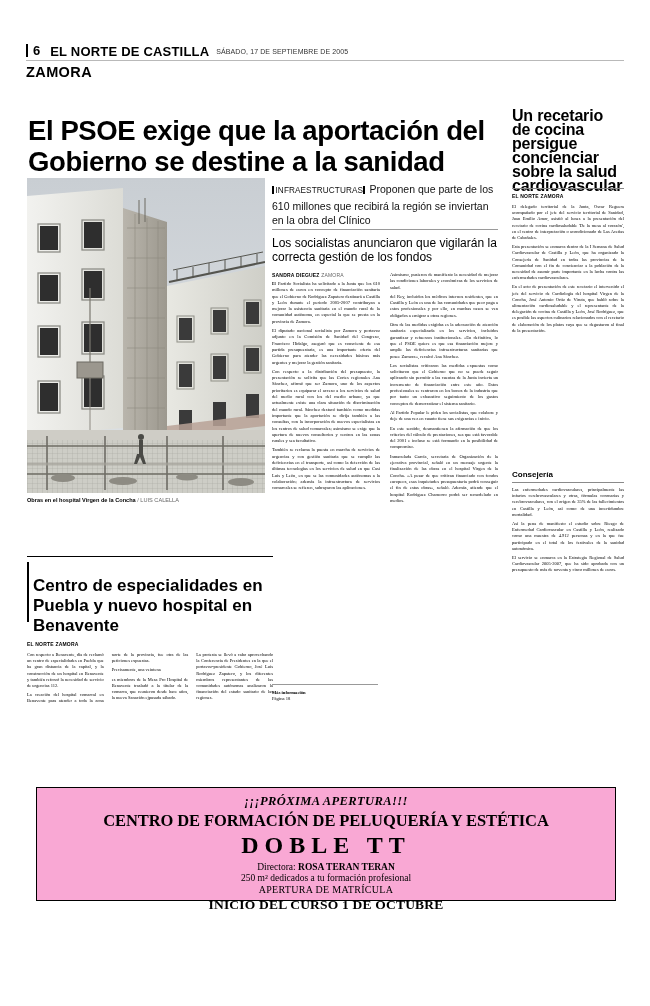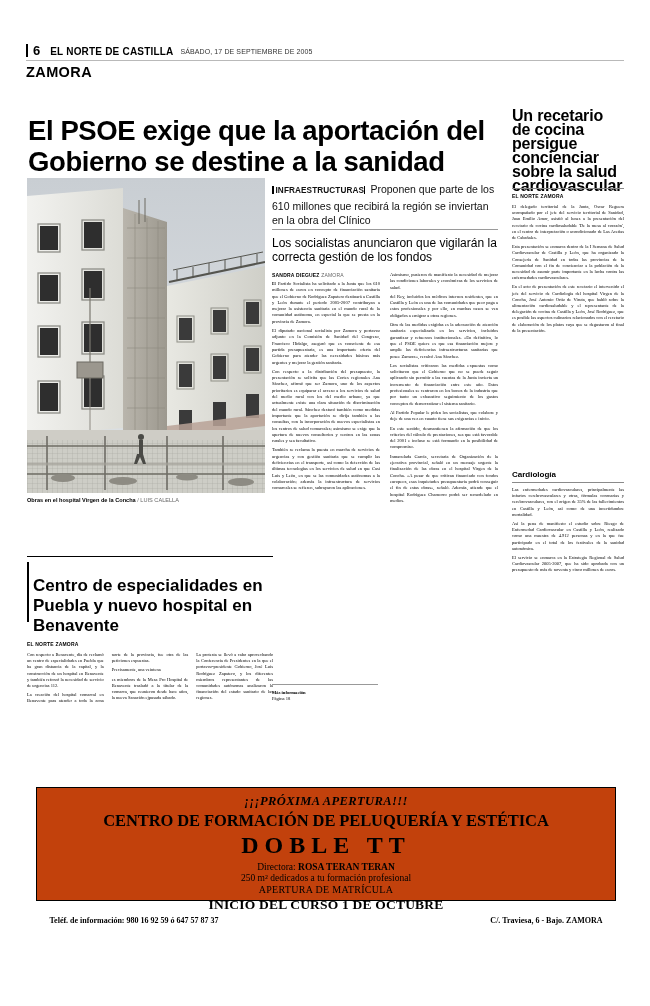--- a/index.html
+++ b/index.html
@@ -2,39 +2,39 @@
 <html><head>
 <meta charset="utf-8">
 <style>
   html,body{margin:0;padding:0;background:#fff;}
   body{width:650px;height:1006px;font-family:"Liberation Sans",sans-serif;color:#000;position:relative;overflow:hidden;}
   .page{position:relative;width:650px;height:1006px;background:#fff;}
 
   
   .masthead{position:absolute;left:26px;top:44px;width:598px;display:flex;align-items:flex-end;gap:7px;}
   .folio{font-weight:bold;font-size:13px;line-height:13px;padding-right:3px;border-left:2px solid #000;padding-left:5px;}
-  .paper-name{font-weight:bold;font-size:10px;letter-spacing:.2px;line-height:11px;text-transform:uppercase;}
+  .paper-name{font-weight:bold;font-size:13px;letter-spacing:.2px;line-height:11px;text-transform:uppercase;}
   .issue-date{font-size:7px;line-height:11px;letter-spacing:.1px;color:#333;text-transform:uppercase;}
   .masthead-rule{position:absolute;left:26px;top:60px;width:598px;height:1px;background:#b9b9b9;}
   .section-name{position:absolute;left:26px;top:64px;font-weight:bold;font-size:14.5px;letter-spacing:.4px;}
 
   
   .headline{position:absolute;left:28px;top:97px;width:468px;font-weight:bold;font-size:27.5px;line-height:31px;letter-spacing:-.4px;}
 
   
   .photo{position:absolute;left:27px;top:178px;width:238px;height:315px;overflow:hidden;background:#d8dce0;}
   .photo svg{display:block;}
   .photo-caption{position:absolute;left:27px;top:496px;width:246px;font-size:5.6px;line-height:8px;}
   .photo-caption .cap-txt{font-weight:bold;}
   .photo-caption .credit{color:#666;}
 
   
   .deck{position:absolute;left:272px;top:182px;width:226px;}
   .deck .kicker{font-size:10.5px;line-height:14.5px;color:#111;}
-  .deck .kicker b{font-size:8.2px;font-weight:bold;letter-spacing:.1px;}
+  .deck .kicker b{font-size:8.2px;font-weight:normal;letter-spacing:.1px;}
   .deck .bar{display:inline-block;width:1.5px;height:8px;background:#000;vertical-align:-1px;margin-right:2px;}
   .deck-rule{position:absolute;left:272px;top:229px;width:226px;height:1px;background:#9a9a9a;}
   .subdeck{position:absolute;left:272px;top:236px;width:226px;font-size:12px;line-height:14px;}
 
   
   .art1-cols{position:absolute;left:272px;top:272px;width:226px;height:405px;
     column-count:2;column-gap:10px;column-rule:0;}
   .art1-cols p{margin:0 0 3px 0;font-size:4.55px;line-height:6.3px;text-align:justify;
     font-family:"Liberation Serif",serif;hyphens:auto;}
   .art1-cols p.first::first-letter{font-weight:bold;}
@@ -67,21 +67,21 @@
   .rail-body2 p{margin:0 0 3px 0;font-size:4.5px;line-height:6.2px;text-align:justify;
     font-family:"Liberation Serif",serif;}
 
   
   .more-note{position:absolute;left:272px;top:690px;width:106px;font-size:4.6px;line-height:6.4px;
     font-family:"Liberation Serif",serif;}
   .more-note .mi{font-weight:bold;}
   .more-rule{position:absolute;left:272px;top:684px;width:106px;height:1px;background:#999;}
 
   
-  .ad{position:absolute;left:36px;top:787px;width:578px;height:112px;border:1.6px solid #000;background:#c2410c;}
+  .ad{position:absolute;left:36px;top:787px;width:578px;height:112px;border:1.6px solid #000;background:#f9a8d4;}
   .ad-inner{position:absolute;inset:2.5px;border:0;display:flex;flex-direction:column;align-items:center;
     font-family:"Liberation Serif",serif;}
   .ad-l1{margin-top:3px;font-style:italic;font-weight:bold;font-size:12.5px;letter-spacing:.4px;}
   .ad-l2{margin-top:2px;font-weight:bold;font-size:16.5px;letter-spacing:-.1px;}
   .ad-l3{margin-top:1px;font-weight:bold;font-size:24px;letter-spacing:6px;}
   .ad-l4{margin-top:3px;font-size:9.5px;}
   .ad-l4 b{font-weight:bold;}
   .ad-l5{font-size:9.5px;margin-top:1px;}
   .ad-l6{font-size:10px;margin-top:1px;letter-spacing:.3px;font-family:Liberation Serif, serif;}
   .ad-l7{font-weight:bold;font-size:13.5px;margin-top:2px;letter-spacing:.2px;}
@@ -267,40 +267,36 @@
   <div class="rail">
     <h2 class="rail-head">Un recetario de cocina persigue concienciar sobre la salud cardiovascular</h2>
   </div>
   <div class="rail-rule"></div>
   <div class="rail-byline">EL NORTE ZAMORA</div>
   <div class="rail-body">
     <p>El delegado territorial de la Junta, Oscar Reguera acompañado por el jefe del servicio territorial de Sanidad, Juan Emilio Amor, asistió al lunes a la presentación del recetario de cocina cardiosaludable 'De la mesa al corazón', en el centro de interpretación o acondicionado de Las Aceñas de Cabañales.</p>
     <p>Esta presentación se enmarca dentro de la I Semana de Salud Cardiovascular de Castilla y León, que ha organizado la Consejería de Sanidad en todas las provincias de la Comunidad con el fin de concienciar a la población de la necesidad de asumir parte importante en la lucha contra las enfermedades cardiovasculares.</p>
     <p>En el acto de presentación de este recetario el intervenido el jefe del servicio de Cardiología del hospital Virgen de la Concha, José Antonio Ortiz de Viruta, que habló sobre la alimentación cardiosaludable y el representante de la delegación de cocina de Castilla y León, José Rodríguez, que es posible las aspectos culinarios relacionados con el recetario de elaboración de los platos cuya que se degustaron al final de la presentación.</p>
   </div>
-  <div class="rail-sub">Cardiología</div>
+  <div class="rail-sub">Consejería</div>
   <div class="rail-sub-rule"></div>
   <div class="rail-body2">
     <p>Las enfermedades cardiovasculares, principalmente las infartos cerebrovasculares y otras, fórmulas coronarias y cerebrovasculares, con el origen de 35% de las fallecimientos en Castilla y León, así como de una incertidumbre mortalidad.</p>
     <p>Así la pena de manifiesto el estudio sobre Riesgo de Enfermedad Cardiovascular en Castilla y León, realizado como una muestra de 4.912 personas y en la que fue participado en el total de los festivales de la sanidad autonómica.</p>
     <p>El servicio se enmarca en la Estrategia Regional de Salud Cardiovascular 2005-2007, que ha sido aprobada con un presupuesto de más de noventa y cinco millones de euros.</p>
   </div>
 
   <div class="ad">
     <div class="ad-inner">
       <div class="ad-l1">¡¡¡PRÓXIMA APERTURA!!!</div>
       <div class="ad-l2">CENTRO DE FORMACIÓN DE PELUQUERÍA Y ESTÉTICA</div>
       <div class="ad-l3">DOBLE TT</div>
       <div class="ad-l4">
         <span>Directora:</span>
         <b>ROSA TERAN TERAN</b>
       </div>
       <div class="ad-l5">250 m² dedicados a tu formación profesional</div>
       <div class="ad-l6">APERTURA DE MATRÍCULA</div>
       <div class="ad-l7">INICIO DEL CURSO 1 DE OCTUBRE</div>
-      <div class="ad-foot">
-        <span>Teléf. de información: 980 16 92 59 ó 647 57 87 37</span>
-        <span>C/. Traviesa, 6 - Bajo. ZAMORA</span>
-      </div>
     </div>
   </div>
 
 </div>
 
 </body></html>

